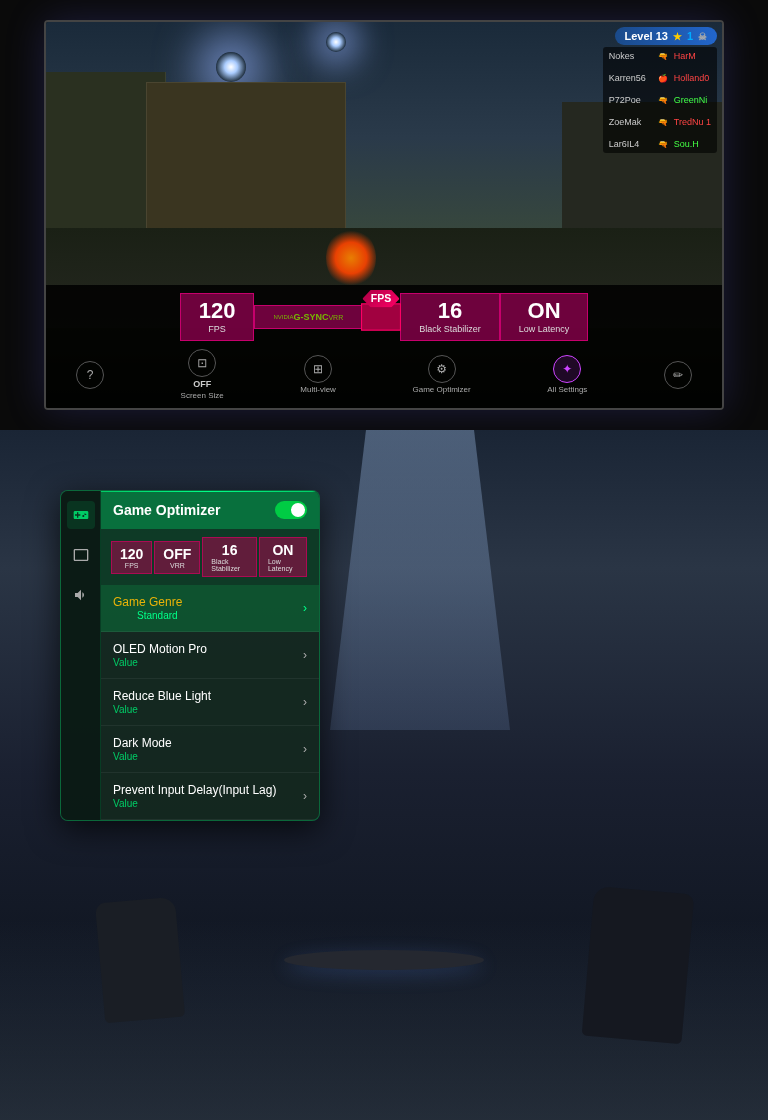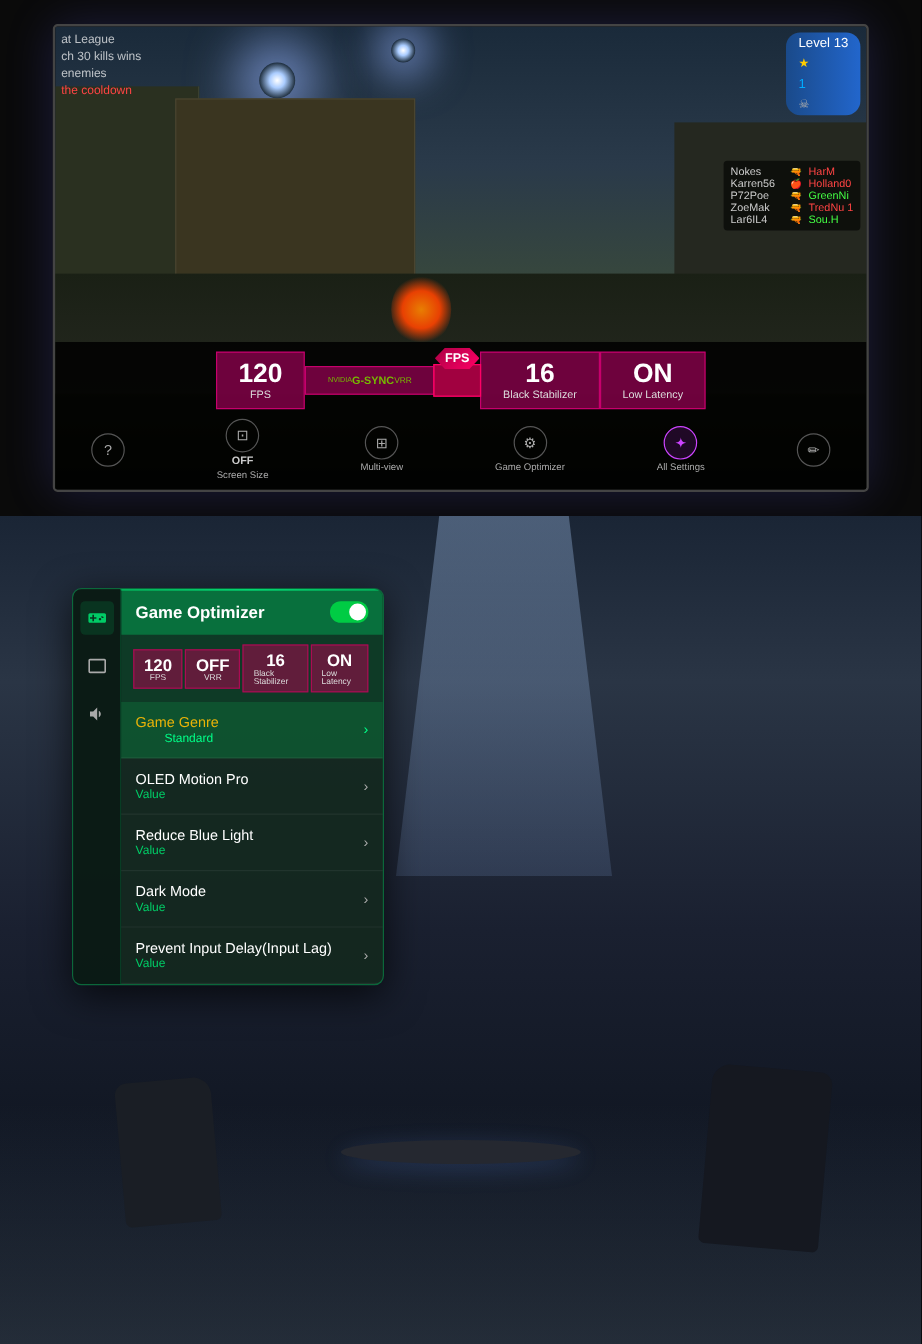--- a/index.html
+++ b/index.html
@@ -124,39 +124,37 @@
       right: 5px;
       display: flex;
       flex-direction: column;
       align-items: flex-end;
       gap: 2px;
     }
     .level-badge {
       background: linear-gradient(90deg, #1a4a8a, #2266cc);
       color: #fff;
       font-size: 11px;
-      font-weight: normal;
+      font-weight: bold;
       padding: 3px 10px;
       border-radius: 12px;
       display: flex;
-      align-items: flex-start;
+      align-items: flex-end;
       gap: 5px;
-      flex-direction: column;
     }
     .level-star { color: #ffcc00; font-size: 10px; }
     .skull-icon { color: #aaa; font-size: 10px; }
 
     .scoreboard {
       background: rgba(0,0,0,0.6);
       padding: 4px 6px;
       border-radius: 3px;
       display: flex;
       flex-direction: column;
-      gap: 0;
-      margin-top: 36px;
+      gap: 12px;
     }
     .score-row {
       display: flex;
       align-items: center;
       gap: 5px;
       font-size: 9px;
       color: #ccc;
     }
     .score-name { width: 45px; }
     .score-icon { font-size: 8px; }
@@ -529,26 +527,20 @@
     <div class="game-bg">
 
       <div class="scene-light-1"></div>
       <div class="scene-light-2"></div>
       <div class="scene-building-1"></div>
       <div class="scene-building-2"></div>
       <div class="scene-wall"></div>
       <div class="scene-ground"></div>
       <div class="scene-explosion"></div>
 
-      <div class="hud-top-left">
-        <div>at League</div>
-        <div>ch 30 kills wins</div>
-        <div>enemies</div>
-        <div style="color:#ff4444;">the cooldown</div>
-      </div>
 
       <div class="hud-top-right">
         <div class="level-badge">
           <span>Level 13</span>
           <span class="level-star">★</span>
           <span style="color:#00aaff;">1</span>
           <span class="skull-icon">☠</span>
         </div>
         <div class="scoreboard">
           <div class="score-row">

